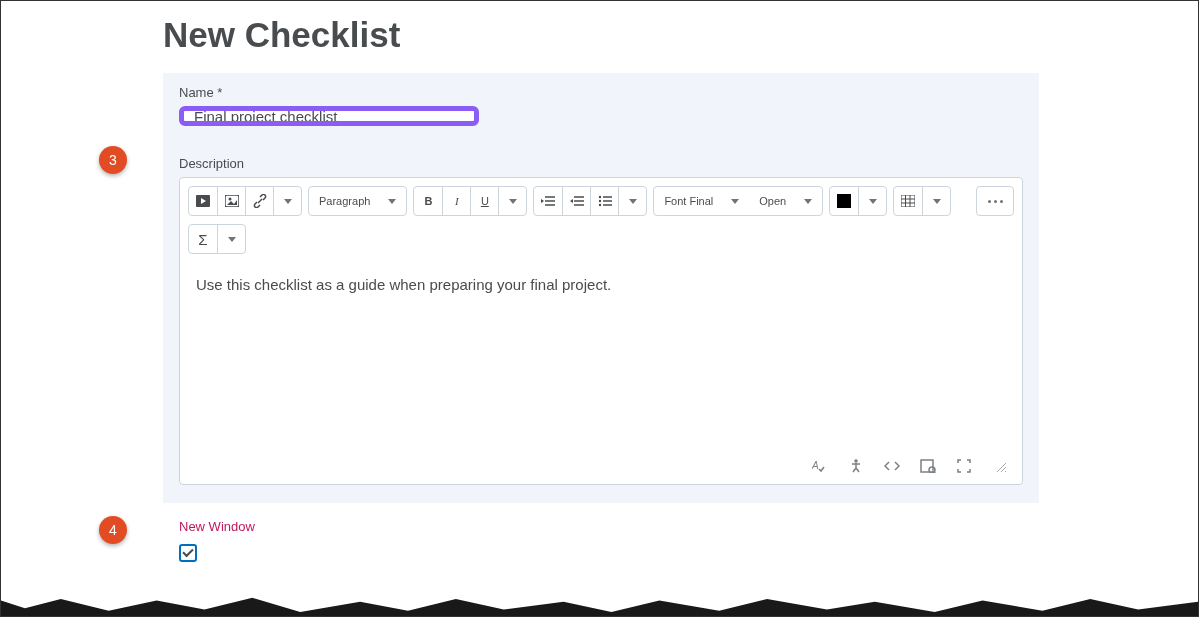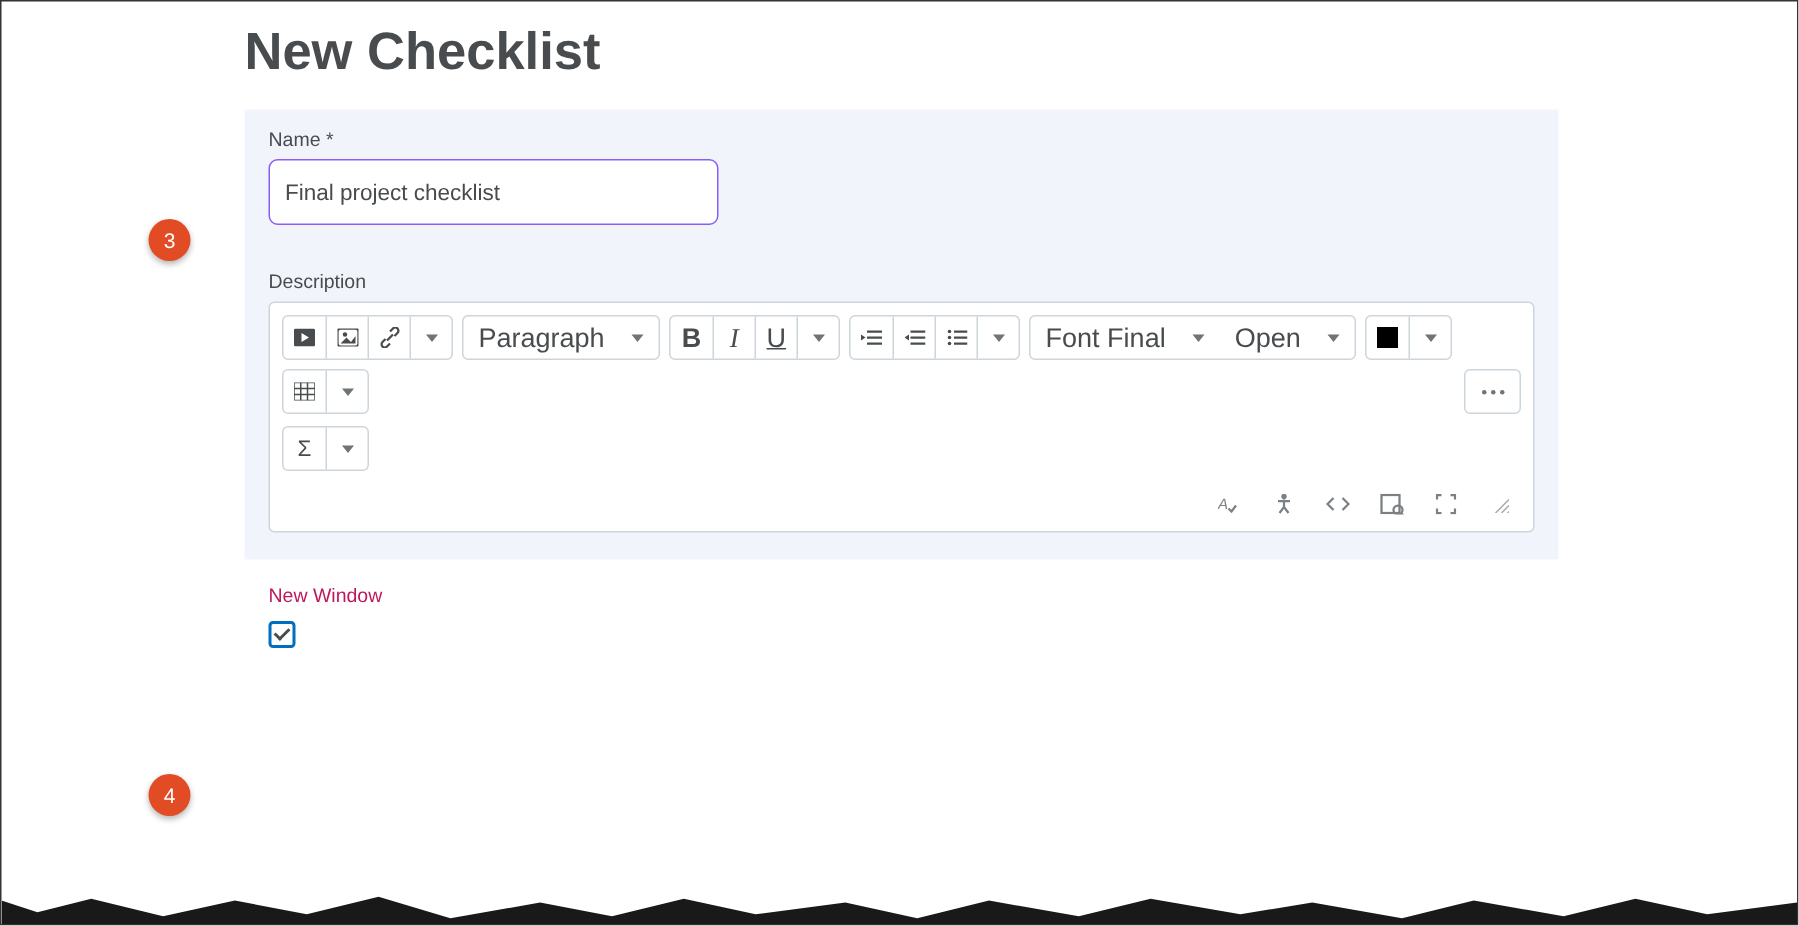--- a/index.html
+++ b/index.html
@@ -31,22 +31,22 @@
     padding: 12px 16px 18px 16px;
     width: 876px;
   }
   .field-label {
     font-size: 13px;
     color: #494c4e;
     margin-bottom: 6px;
   }
   .name-input {
     width: 300px;
-    height: 44px;
-    border: 1px solid #8b5cf6;
+    height: 20px;
+    border: 5px solid #8b5cf6;
     border-radius: 6px;
     padding: 0 10px;
     font-size: 15px;
     color: #494c4e;
     background: #fff;
   }
   .desc-label { margin-top: 30px; }
   .editor-wrap {
     background: #fff;
     border: 1px solid #cdd5dc;
@@ -72,21 +72,21 @@
     display: flex;
     align-items: center;
     justify-content: center;
     height: 28px;
     min-width: 28px;
     padding: 0 6px;
     border: none;
     background: transparent;
     cursor: pointer;
     color: #494c4e;
-    font-size: 18px;
+    font-size: 11px;
   }
   .tool-btn + .tool-btn, .tool-btn + .tool-select, .tool-select + .tool-btn,
   .tool-btn + .tool-drop, .tool-drop + .tool-btn {
     border-left: 1px solid #cdd5dc;
   }
   .tool-select { padding: 0 10px; gap: 18px; }
   .chev {
     width: 0; height: 0;
     border-left: 4px solid transparent;
     border-right: 4px solid transparent;
@@ -304,20 +304,21 @@
 
         <div class="toolbar second-row">
           <div class="tool-group">
             <button class="tool-btn" style="font-size:15px;">Σ</button>
             <button class="tool-btn">
                 <span class="chev"></span>
               </button>
           </div>
         </div>
 
+        <div class="editor-body">Use this checklist as a guide when preparing your final project.</div>
 
         <div class="editor-footer">
           <span class="foot-icon">
             <svg width="16" height="14" viewBox="0 0 16 14">
                 <text x="0" y="10" font-size="10" fill="#7b8084" font-style="italic">A</text>
                 <polyline points="7,10 9,12 12,8" fill="none" stroke="#7b8084" stroke-width="1.5"></polyline>
               </svg>
           </span>
           <span class="foot-icon">
             <svg width="14" height="14" viewBox="0 0 14 14">

